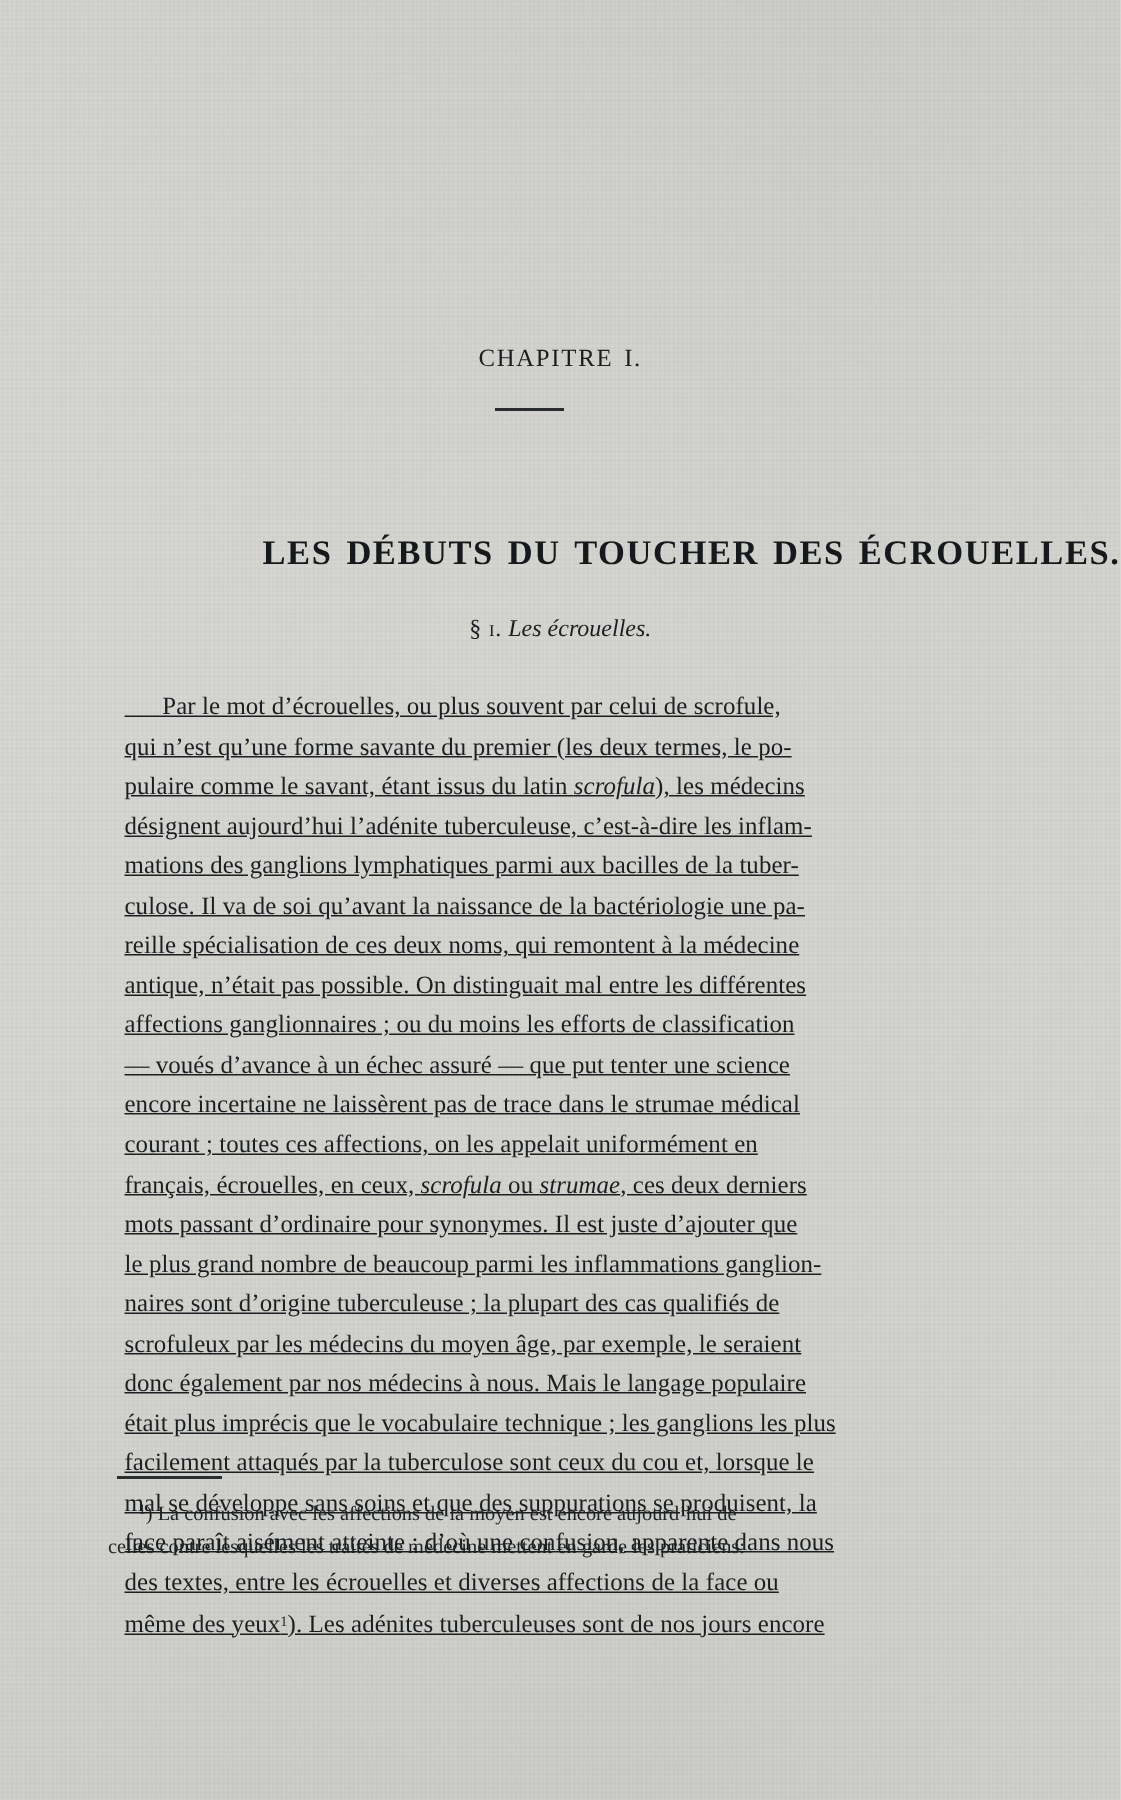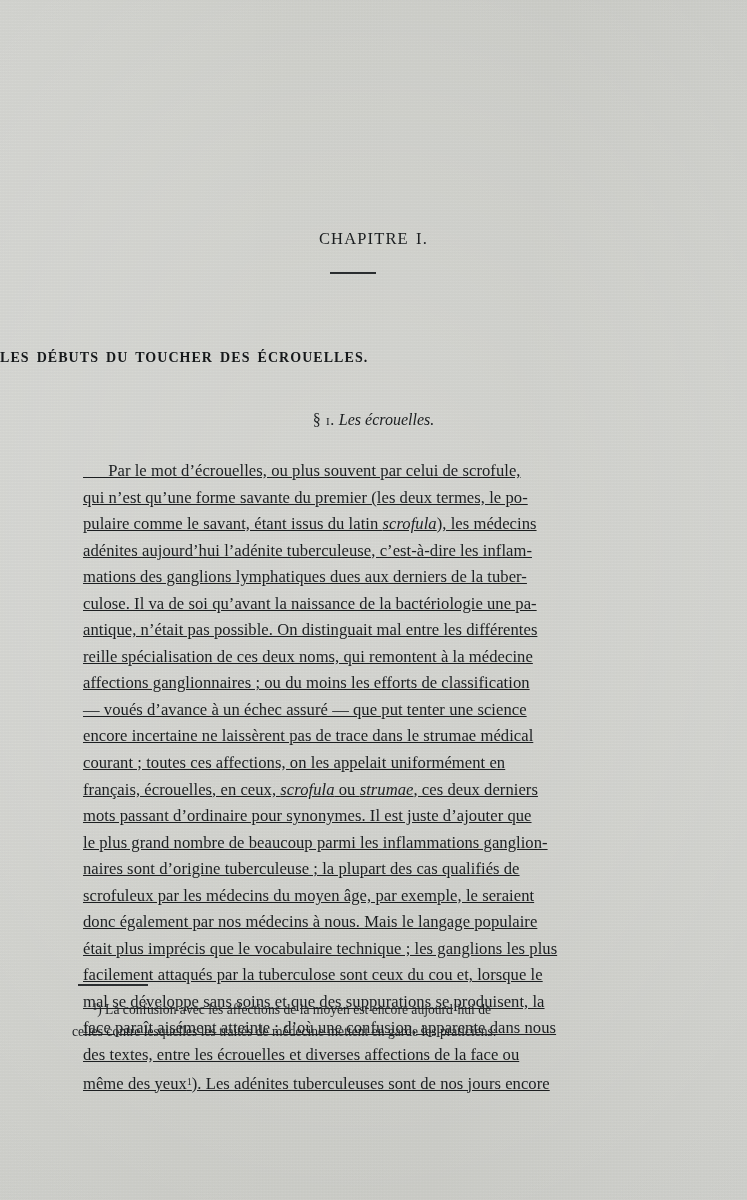--- a/index.html
+++ b/index.html
@@ -68,22 +68,22 @@
     height: 2px;
     background: #2a2d2f;
   }
 
   
   #page-title {
     position: absolute;
     top: 341px;
     left: 0;
     width: 747px;
-    text-align: left;
-    font-size: 14px;
+    text-align: right;
+    font-size: 23px;
     letter-spacing: 1.05px;
     word-spacing: 2.5px;
     color: #16191b;
   }
 
   
   #section-heading {
     position: absolute;
     top: 411px;
     left: 0;
@@ -161,25 +161,25 @@
 
   <div id="section-heading">
     <span class="sec-num">§ ı.</span>
     <span class="sec-title">Les écrouelles.</span>
   </div>
 
   <div id="body-block">
     <div class="body-line">      Par le mot d’écrouelles, ou plus souvent par celui de scrofule,</div>
     <div class="body-line">qui n’est qu’une forme savante du premier (les deux termes, le po-</div>
     <div class="body-line"><span>pulaire comme le savant, étant issus du latin </span><i>scrofula</i><span>), les médecins</span></div>
-    <div class="body-line">adénites aujourd’hui l’adénite tuberculeuse, c’est-à-dire les inflam-</div>
-    <div class="body-line">mations des ganglions lymphatiques dues aux derniers de la tuber-</div>
+    <div class="body-line">désignent aujourd’hui l’adénite tuberculeuse, c’est-à-dire les inflam-</div>
+    <div class="body-line">mations des ganglions lymphatiques parmi aux bacilles de la tuber-</div>
     <div class="body-line">culose. Il va de soi qu’avant la naissance de la bactériologie une pa-</div>
+    <div class="body-line">reille spécialisation de ces deux noms, qui remontent à la médecine</div>
     <div class="body-line">antique, n’était pas possible. On distinguait mal entre les différentes</div>
-    <div class="body-line">reille spécialisation de ces deux noms, qui remontent à la médecine</div>
     <div class="body-line">affections ganglionnaires ; ou du moins les efforts de classification</div>
     <div class="body-line">— voués d’avance à un échec assuré — que put tenter une science</div>
     <div class="body-line">encore incertaine ne laissèrent pas de trace dans le strumae médical</div>
     <div class="body-line">courant ; toutes ces affections, on les appelait uniformément en</div>
     <div class="body-line"><span>français, écrouelles, en ceux, </span><i>scrofula</i><span> ou </span><i>strumae</i><span>, ces deux derniers</span></div>
     <div class="body-line">mots passant d’ordinaire pour synonymes. Il est juste d’ajouter que</div>
     <div class="body-line">le plus grand nombre de beaucoup parmi les inflammations ganglion-</div>
     <div class="body-line">naires sont d’origine tuberculeuse ; la plupart des cas qualifiés de</div>
     <div class="body-line">scrofuleux par les médecins du moyen âge, par exemple, le seraient</div>
     <div class="body-line">donc également par nos médecins à nous. Mais le langage populaire</div>

